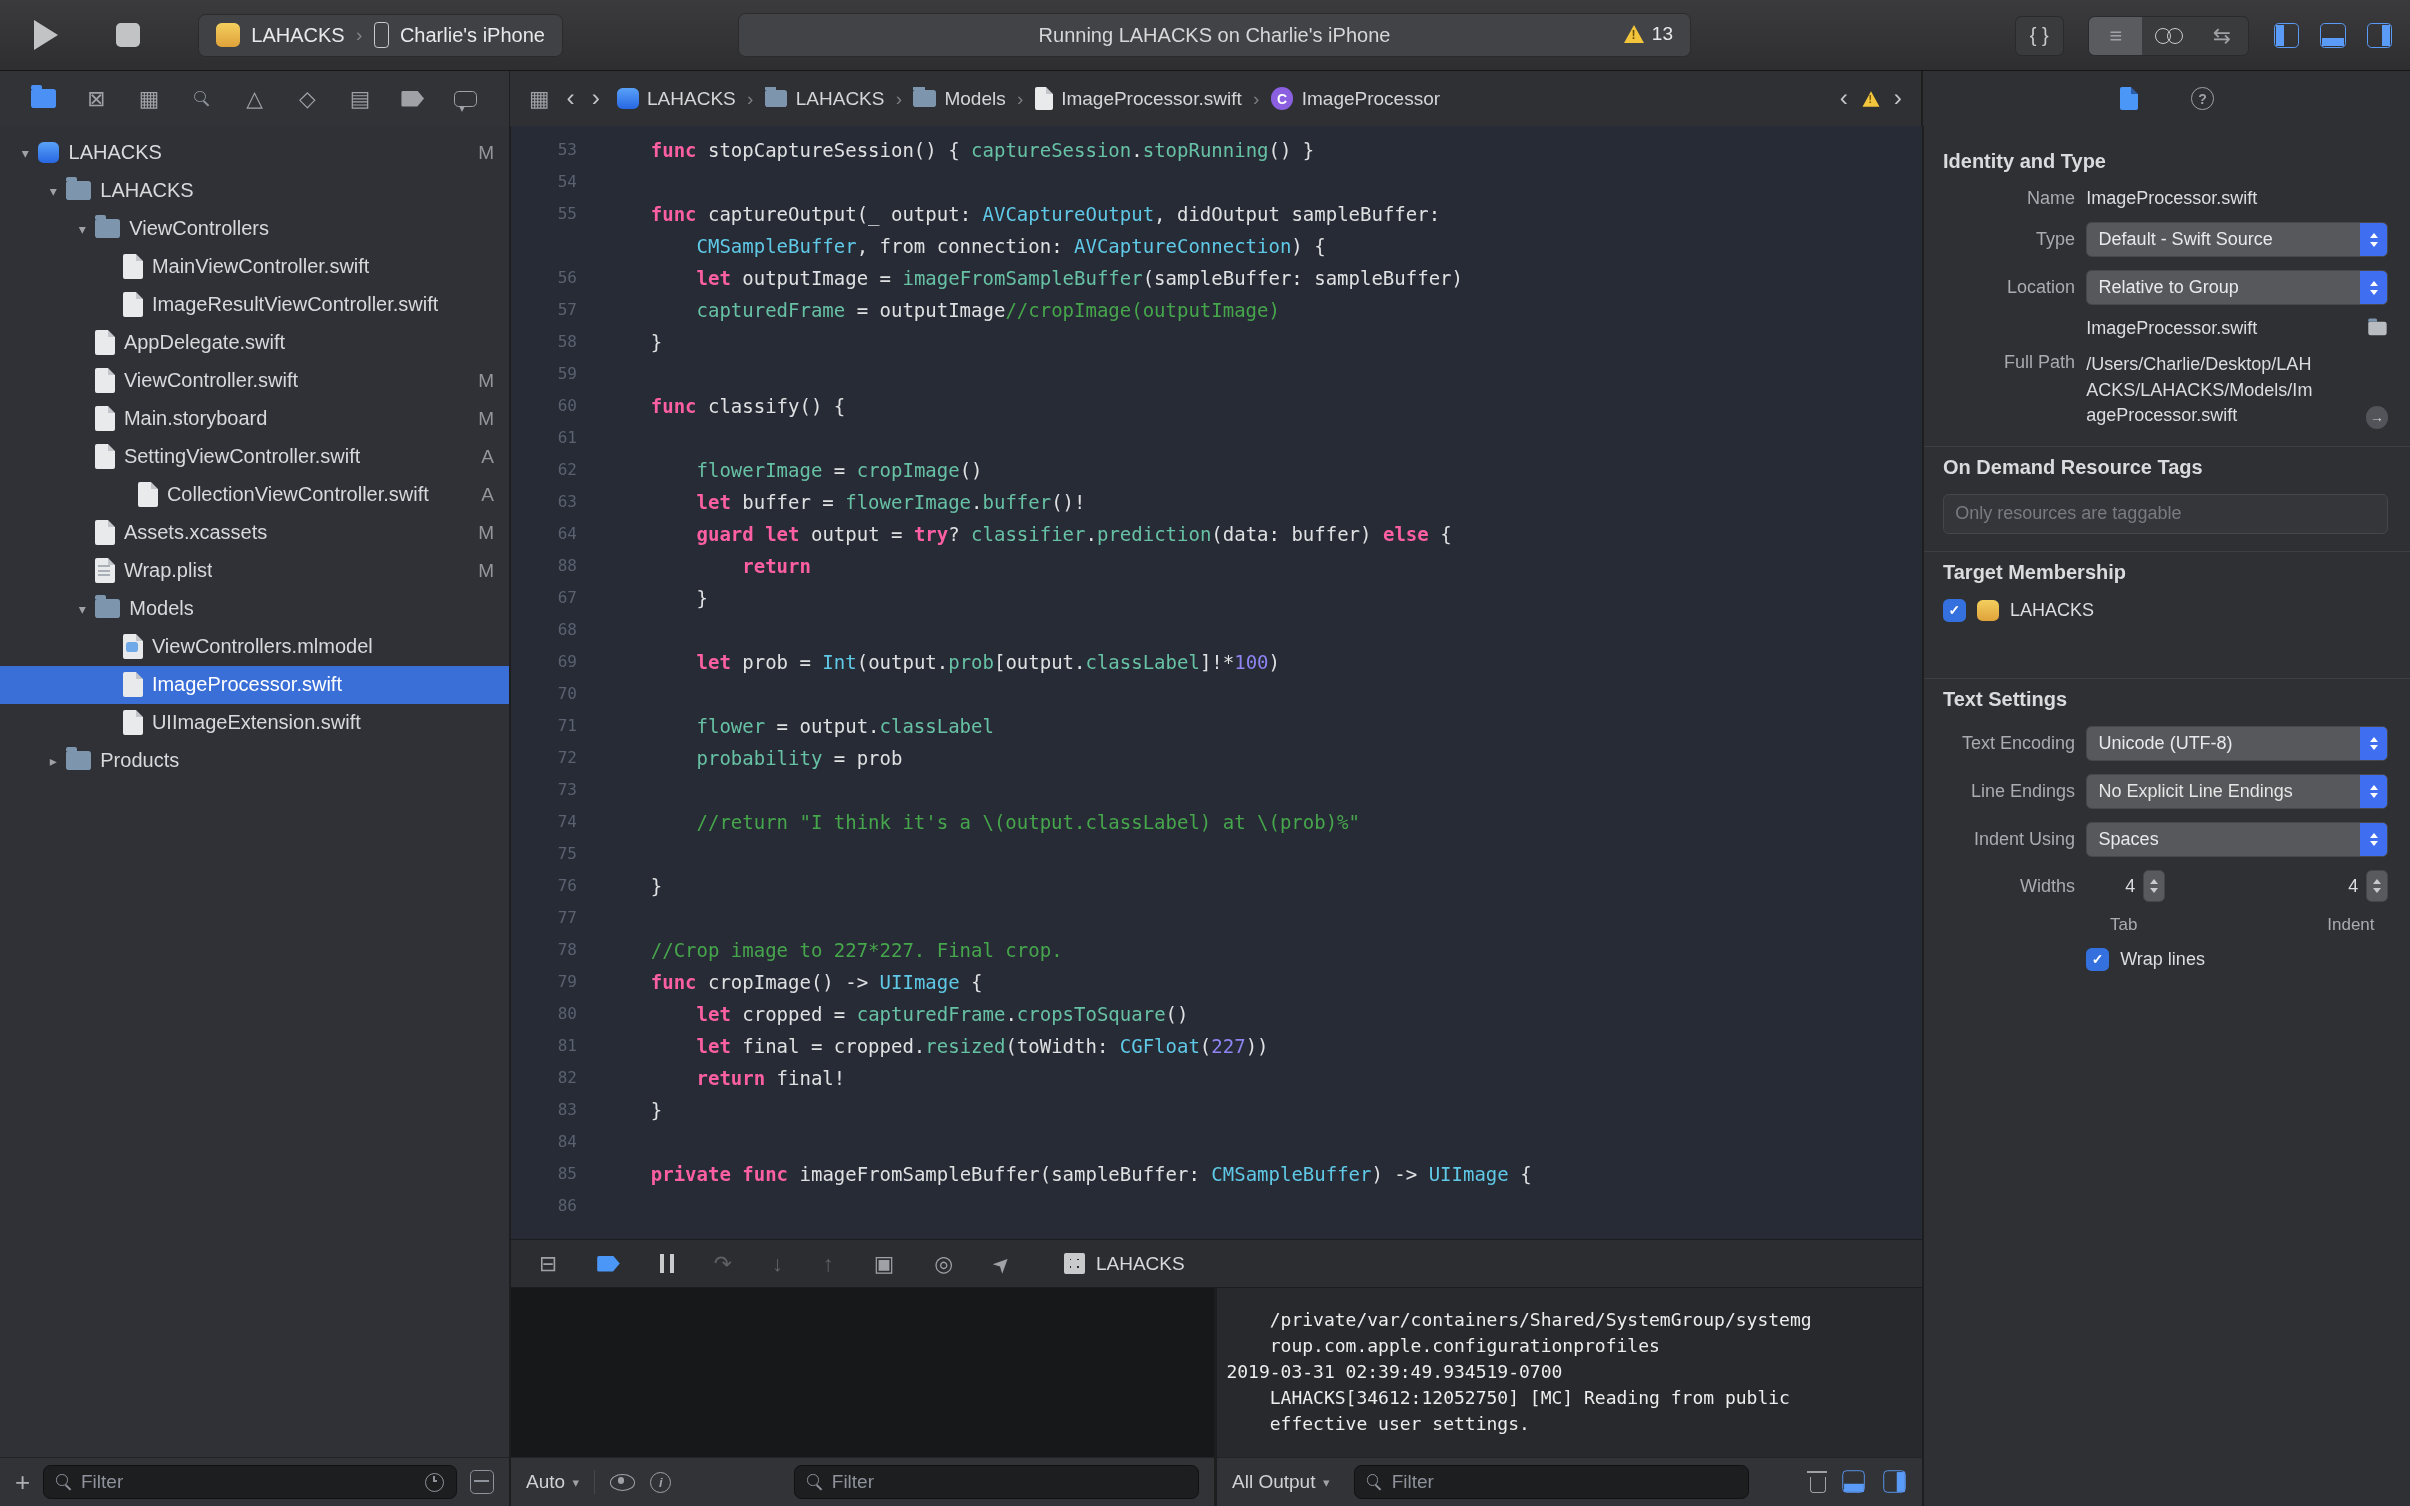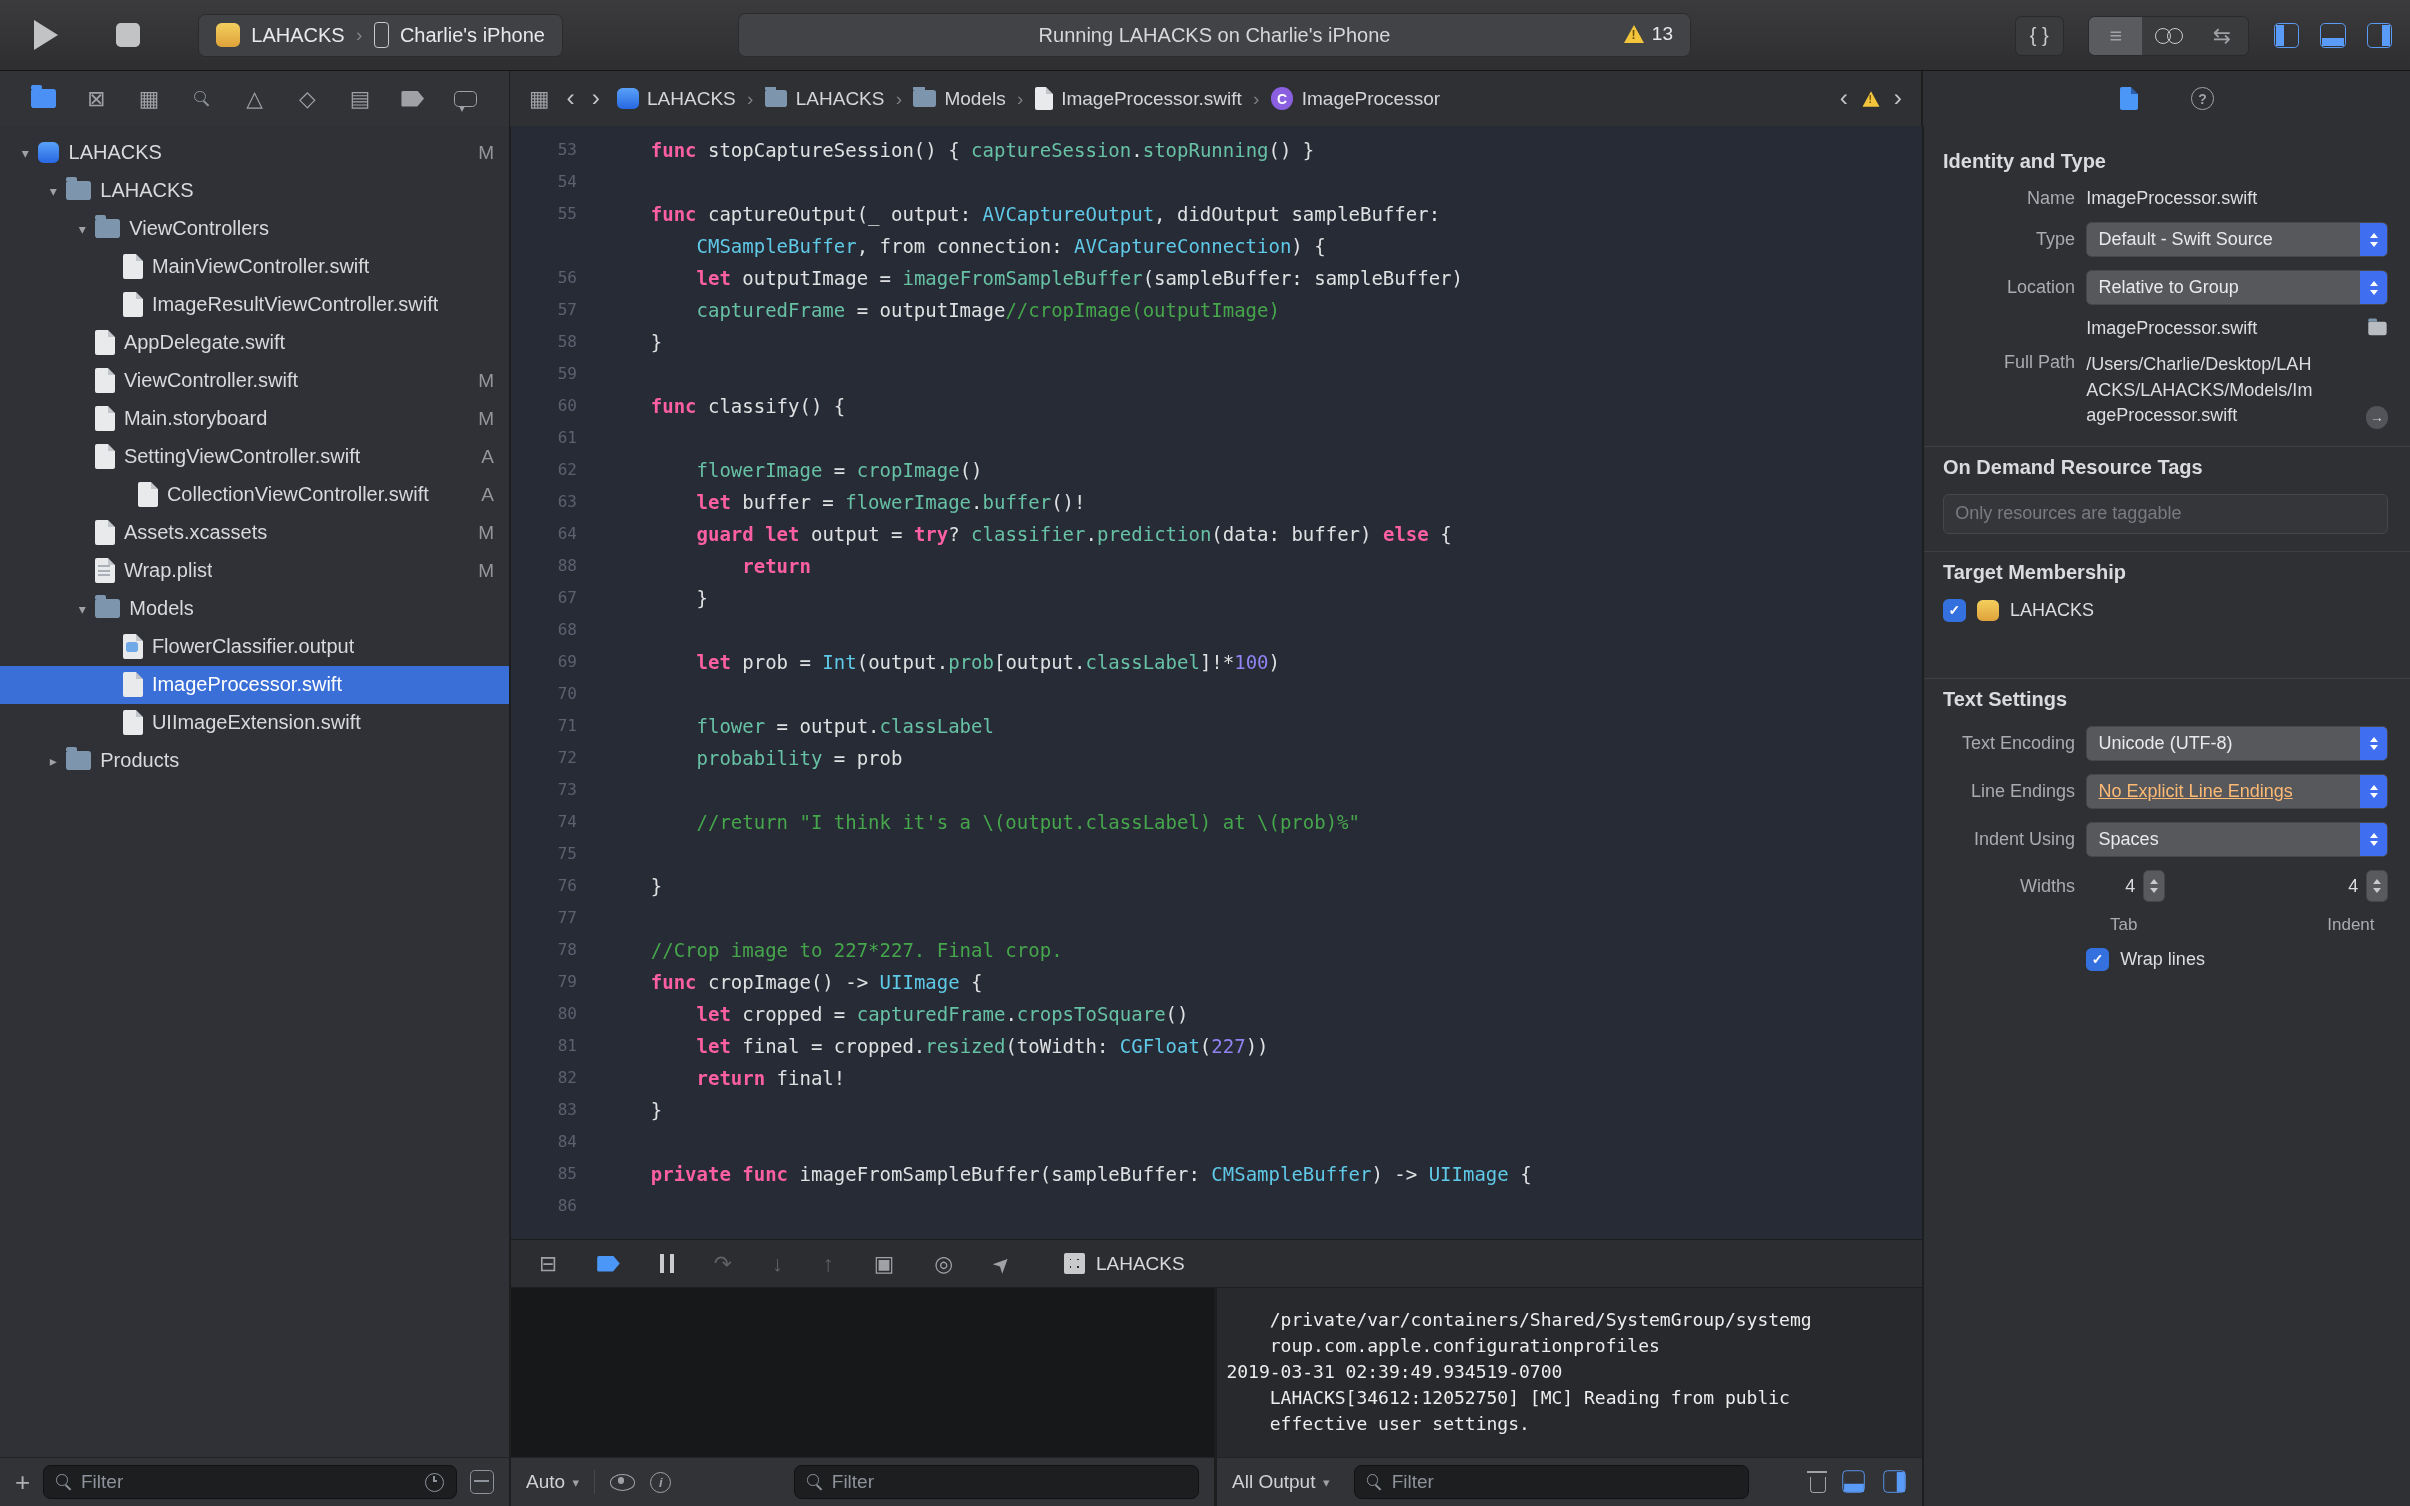--- a/index.html
+++ b/index.html
@@ -141,21 +141,21 @@
   #inspector{position:absolute;left:1923px;top:126px;width:488px;height:1380px;background:#2e3034;
     border-left:0.9px solid #1d1e20;padding:15px 22.6px 0 19px;font-size:18px;overflow:hidden;}
   .insp-header{font-size:20px;font-weight:bold;color:#dadbdd;margin:9.4px 0 15px 0;}
   .insp-divider{height:0.9px;background:#3e3f43;margin:17px -22.6px 5.6px -19px;}
   .insp-row{display:flex;align-items:center;margin-bottom:13px;gap:11.3px;}
   .insp-row.top{align-items:flex-start;}
   .lab{width:132px;text-align:right;color:#a9abb0;flex:none;}
   .val{color:#dcdde0;}
   .popup{height:35px;background:#57585c;border:0.9px solid #46474b;border-radius:5.6px;display:flex;align-items:center;
     padding:0 40px 0 11.3px;position:relative;color:#e8e9eb;flex:1;white-space:nowrap;overflow:hidden;}
-  .popup.disabled{color:#fdba74;text-decoration:underline;}
+  .popup.disabled{color:#e5e5e5;}
   .popup .cap{position:absolute;right:-0.9px;top:-0.9px;bottom:-0.9px;width:28px;background:#3f6ef0;border-radius:0 5.6px 5.6px 0;
     display:flex;flex-direction:column;align-items:center;justify-content:center;gap:3.8px;}
   .cap i{width:0;height:0;border-left:4.7px solid transparent;border-right:4.7px solid transparent;display:block;}
   .cap .up{border-bottom:5.6px solid #fff;} .cap .down{border-top:5.6px solid #fff;}
   .mini-folder{margin-left:auto;transform:scale(.8);}
   .fullpath{color:#dcdde0;max-width:235px;word-break:break-all;line-height:25.4px;}
   .goarrow{margin-left:auto;align-self:flex-end;width:22.6px;height:22.6px;border-radius:50%;background:#53545a;
     color:#cfd0d3;display:flex;align-items:center;justify-content:center;font-size:14px;flex:none;}
   .goarrow::after{content:"→";}
   .odr-box{height:40px;border:0.9px solid #46474b;border-radius:5.6px;background:#34363a;
@@ -366,21 +366,21 @@
       </div>
       <div class="tree-row" style="padding-left: 70px;">
         <span class="disclosure">▾</span>
         <span class="tree-icon fold-ico"></span>
         <span class="tree-label">Models</span>
         <span class="tree-badge"></span>
       </div>
       <div class="tree-row" style="padding-left: 98px;">
         <span class="disclosure"></span>
         <span class="tree-icon filedoc ml"></span>
-        <span class="tree-label">FlowerClassifier.output</span>
+        <span class="tree-label">ViewControllers.mlmodel</span>
         <span class="tree-badge"></span>
       </div>
       <div class="tree-row selected" style="padding-left: 98px;">
         <span class="disclosure"></span>
         <span class="tree-icon filedoc"></span>
         <span class="tree-label">ImageProcessor.swift</span>
         <span class="tree-badge"></span>
       </div>
       <div class="tree-row" style="padding-left: 98px;">
         <span class="disclosure"></span>

